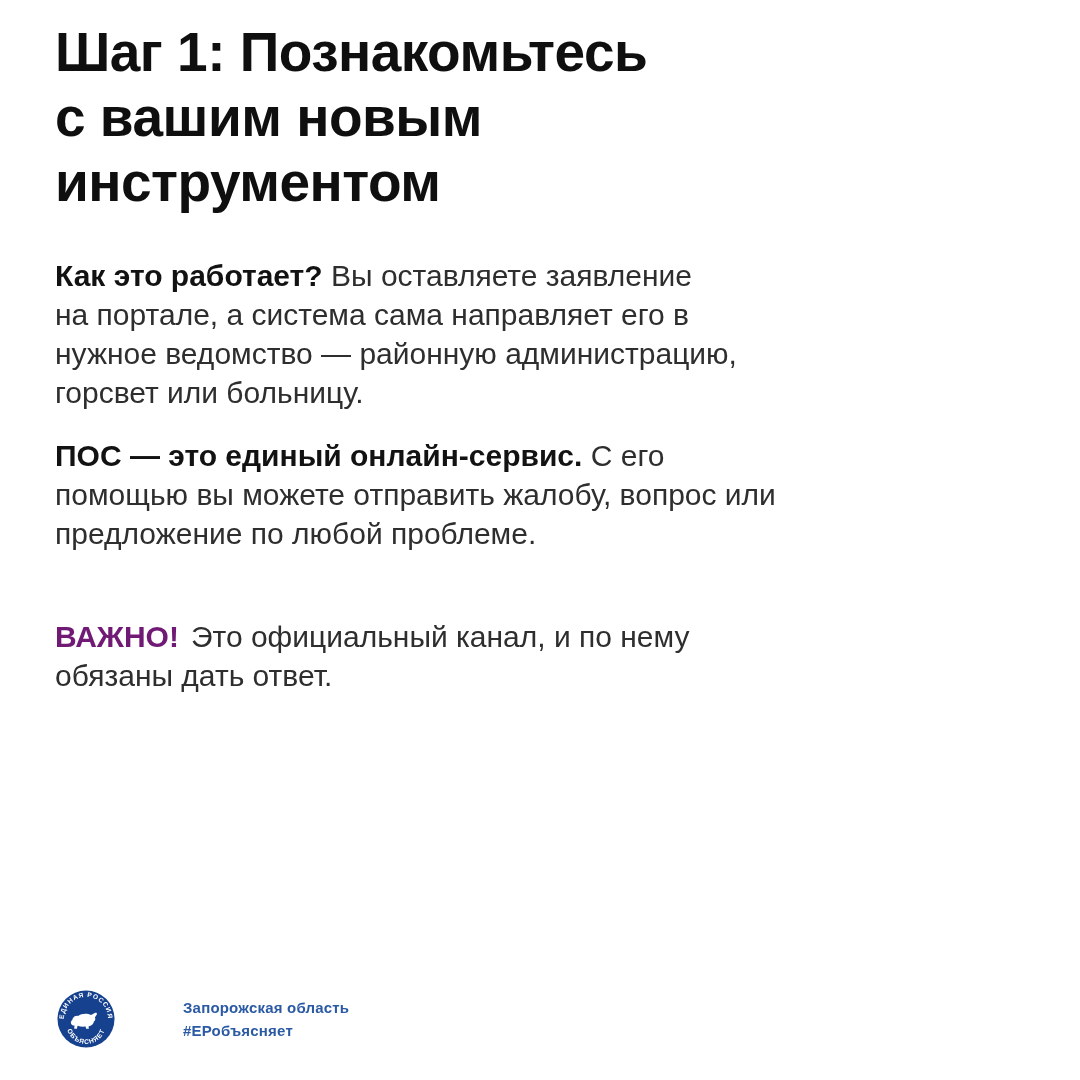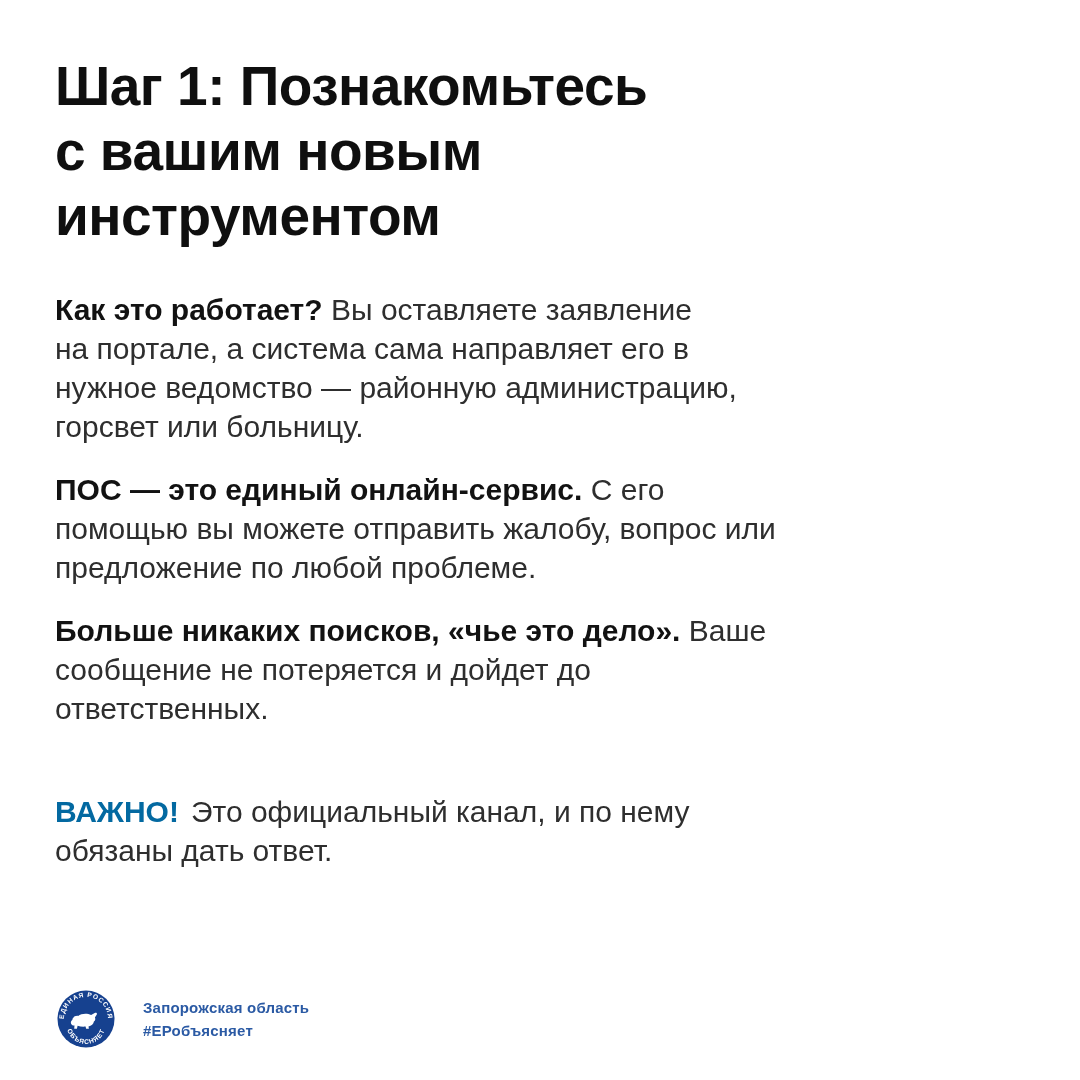--- a/index.html
+++ b/index.html
@@ -8,21 +8,21 @@
     background: #ffffff;
   }
   .card {
     position: relative;
     width: 1080px;
     height: 1080px;
     background: #ffffff;
     overflow: hidden;
     font-family: "Liberation Sans", "DejaVu Sans", sans-serif;
     box-sizing: border-box;
-    padding: 54px 58px 0 55px;
+    padding: 20px 58px 0 55px;
   }
   .title {
     margin: 0 0 40px 0;
     font-size: 55px;
     line-height: 1.185;
     font-weight: 800;
     letter-spacing: -0.5px;
     color: #0f0f0f;
     white-space: pre-line;
   }
@@ -42,38 +42,38 @@
   .important {
     margin: 64px 0 0 0;
     font-size: 30px;
     line-height: 1.3;
     color: #2e2e2e;
     white-space: pre-line;
     max-width: 985px;
   }
   .important .label {
     font-weight: 800;
-    color: #0369a1;
+    color: #701a75;
     margin-right: 12px;
     text-align: right;
   }
   .footer {
     position: absolute;
     left: 57px;
     top: 990px;
     display: flex;
     align-items: center;
   }
   .logo {
     width: 58px;
     height: 58px;
     flex: 0 0 auto;
   }
   .footer-text {
-    margin-left: 28px;
+    margin-left: 68px;
     font-size: 15px;
     font-weight: 700;
     line-height: 1.55;
     color: #2b5aa4;
     letter-spacing: 0.2px;
   }
 </style>
 </head>
 <body>
 
@@ -85,23 +85,20 @@
 
   <p class="para"><span class="lead">Как это работает?</span><span> Вы оставляете заявление
 на портале, а система сама направляет его в
 нужное ведомство — районную администрацию,
 горсвет или больницу.</span></p>
 
   <p class="para"><span class="lead">ПОС — это единый онлайн-сервис.</span><span> С его
 помощью вы можете отправить жалобу, вопрос или
 предложение по любой проблеме.</span></p>
 
-  <p class="para"><span class="lead">Больше никаких поисков, «чье это дело».</span><span> Ваше
-сообщение не потеряется и дойдет до
-ответственных.</span></p>
 
   <p class="important"><span class="label">ВАЖНО!</span><span>Это официальный канал, и по нему
 обязаны дать ответ.</span></p>
 
   <div class="footer">
     <svg class="logo" viewBox="0 0 58 58" aria-hidden="true">
       <defs>
         <path id="arcTop" d="M 7 29 A 22 22 0 0 1 51 29"></path>
         <path id="arcBottom" d="M 9.5 34.5 A 19.5 19.5 0 0 0 48.5 34.5"></path>
       </defs>

